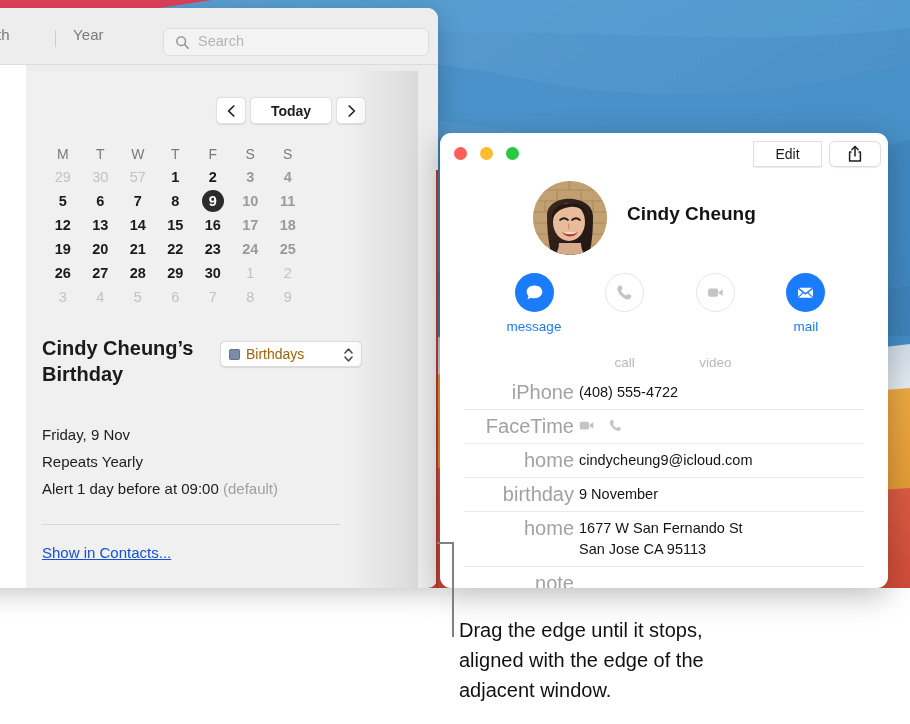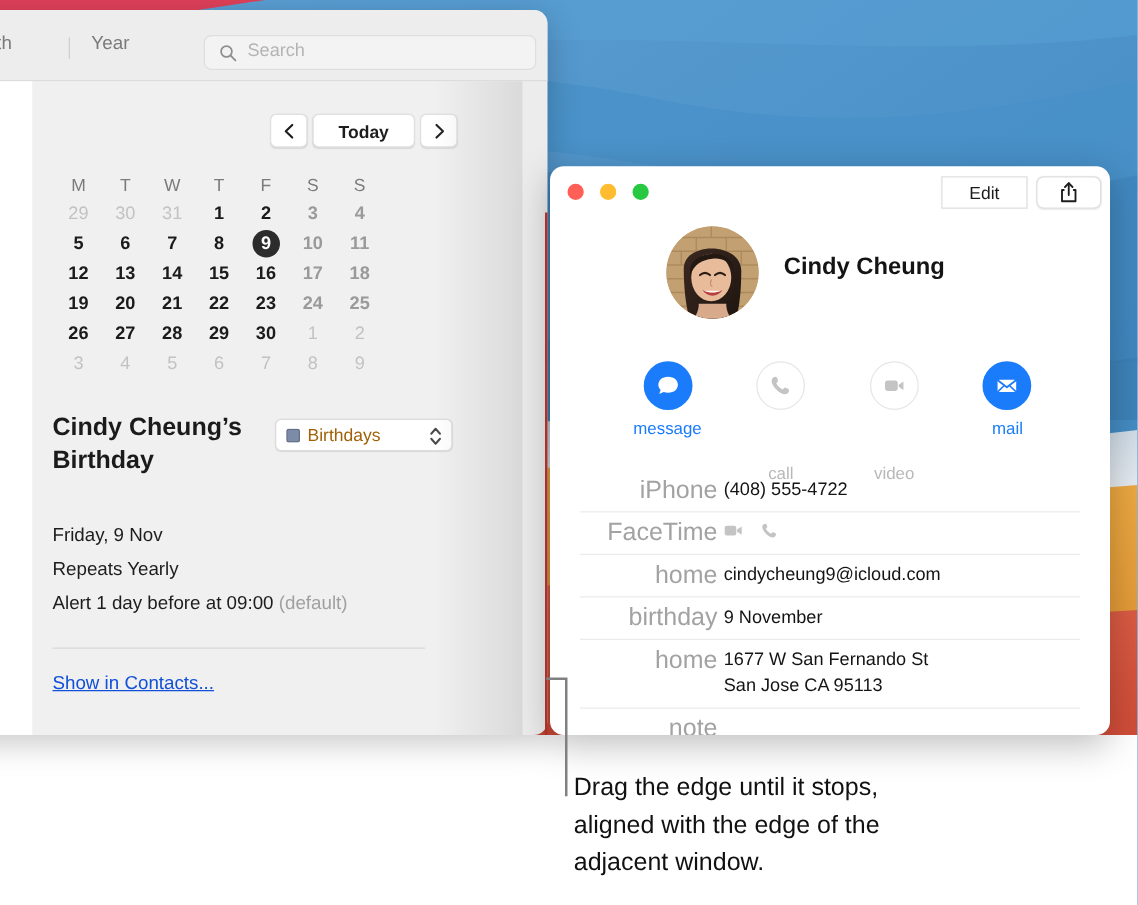--- a/index.html
+++ b/index.html
@@ -86,21 +86,21 @@
   #cal-sidebar {
     position: absolute;
     left: 0; top: 57px;
     width: 86px; height: 523px;
     background: #ffffff;
   }
 
   
   #cal-detail {
     position: absolute;
-    left: 86px; top: 57px;
+    left: 86px; top: 63px;
     width: 392px; height: 523px;
     background: #f0f0f0;
   }
   
   #cal-detail-shade {
     position: absolute;
     right: 0; top: 0;
     width: 70px; height: 100%;
     background: linear-gradient(to right, rgba(210,210,210,0), rgba(200,200,200,0.55));
     pointer-events: none;
@@ -310,21 +310,21 @@
     position: absolute;
     left: 187px; top: 70px;
     font-size: 19px;
     font-weight: bold;
     color: #141414;
   }
 
   
   #actions {
     position: absolute;
-    left: 60px; top: 156px;
+    left: 60px; top: 140px;
     width: 340px;
     display: flex;
     justify-content: space-between;
   }
   .action {
     width: 68px;
     display: flex;
     flex-direction: column;
     align-items: center;
   }
@@ -480,21 +480,21 @@
         </div>
       <div id="grid-weeks">
           <div class="row">
             <div class="cell">
               <span class="d-out">29</span>
             </div>
             <div class="cell">
               <span class="d-out">30</span>
             </div>
             <div class="cell">
-              <span class="d-out">31</span>
+              <span class="d-out">57</span>
             </div>
             <div class="cell">
               <span class="d-weekday">1</span>
             </div>
             <div class="cell">
               <span class="d-weekday">2</span>
             </div>
             <div class="cell">
               <span class="d-weekend">3</span>
             </div>

